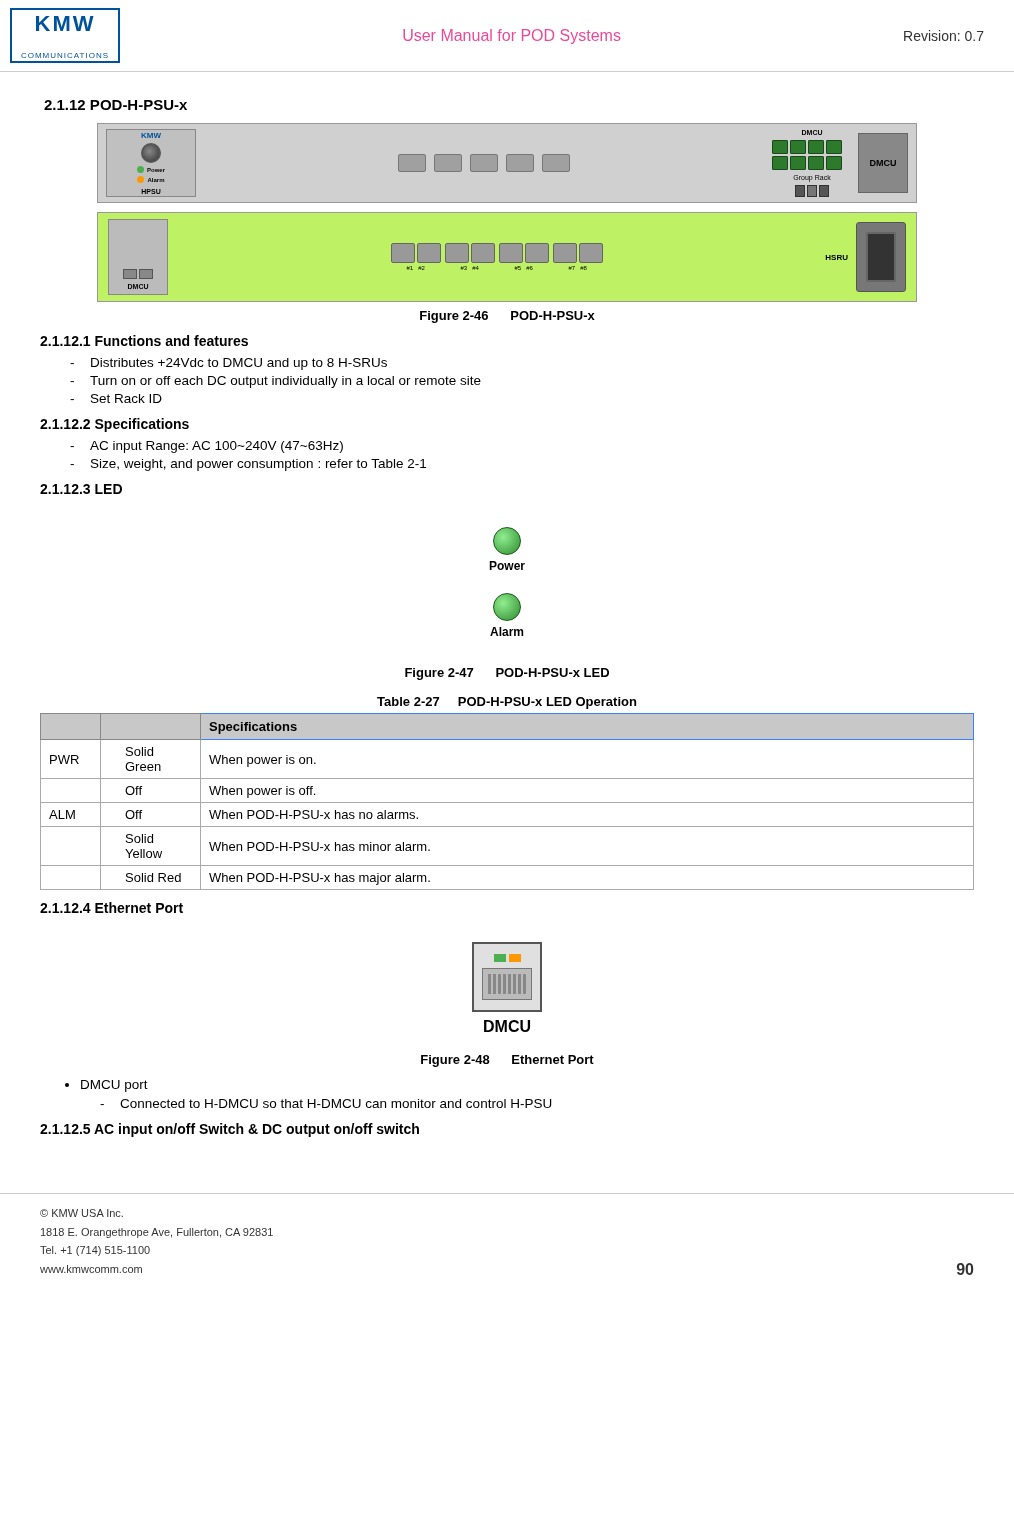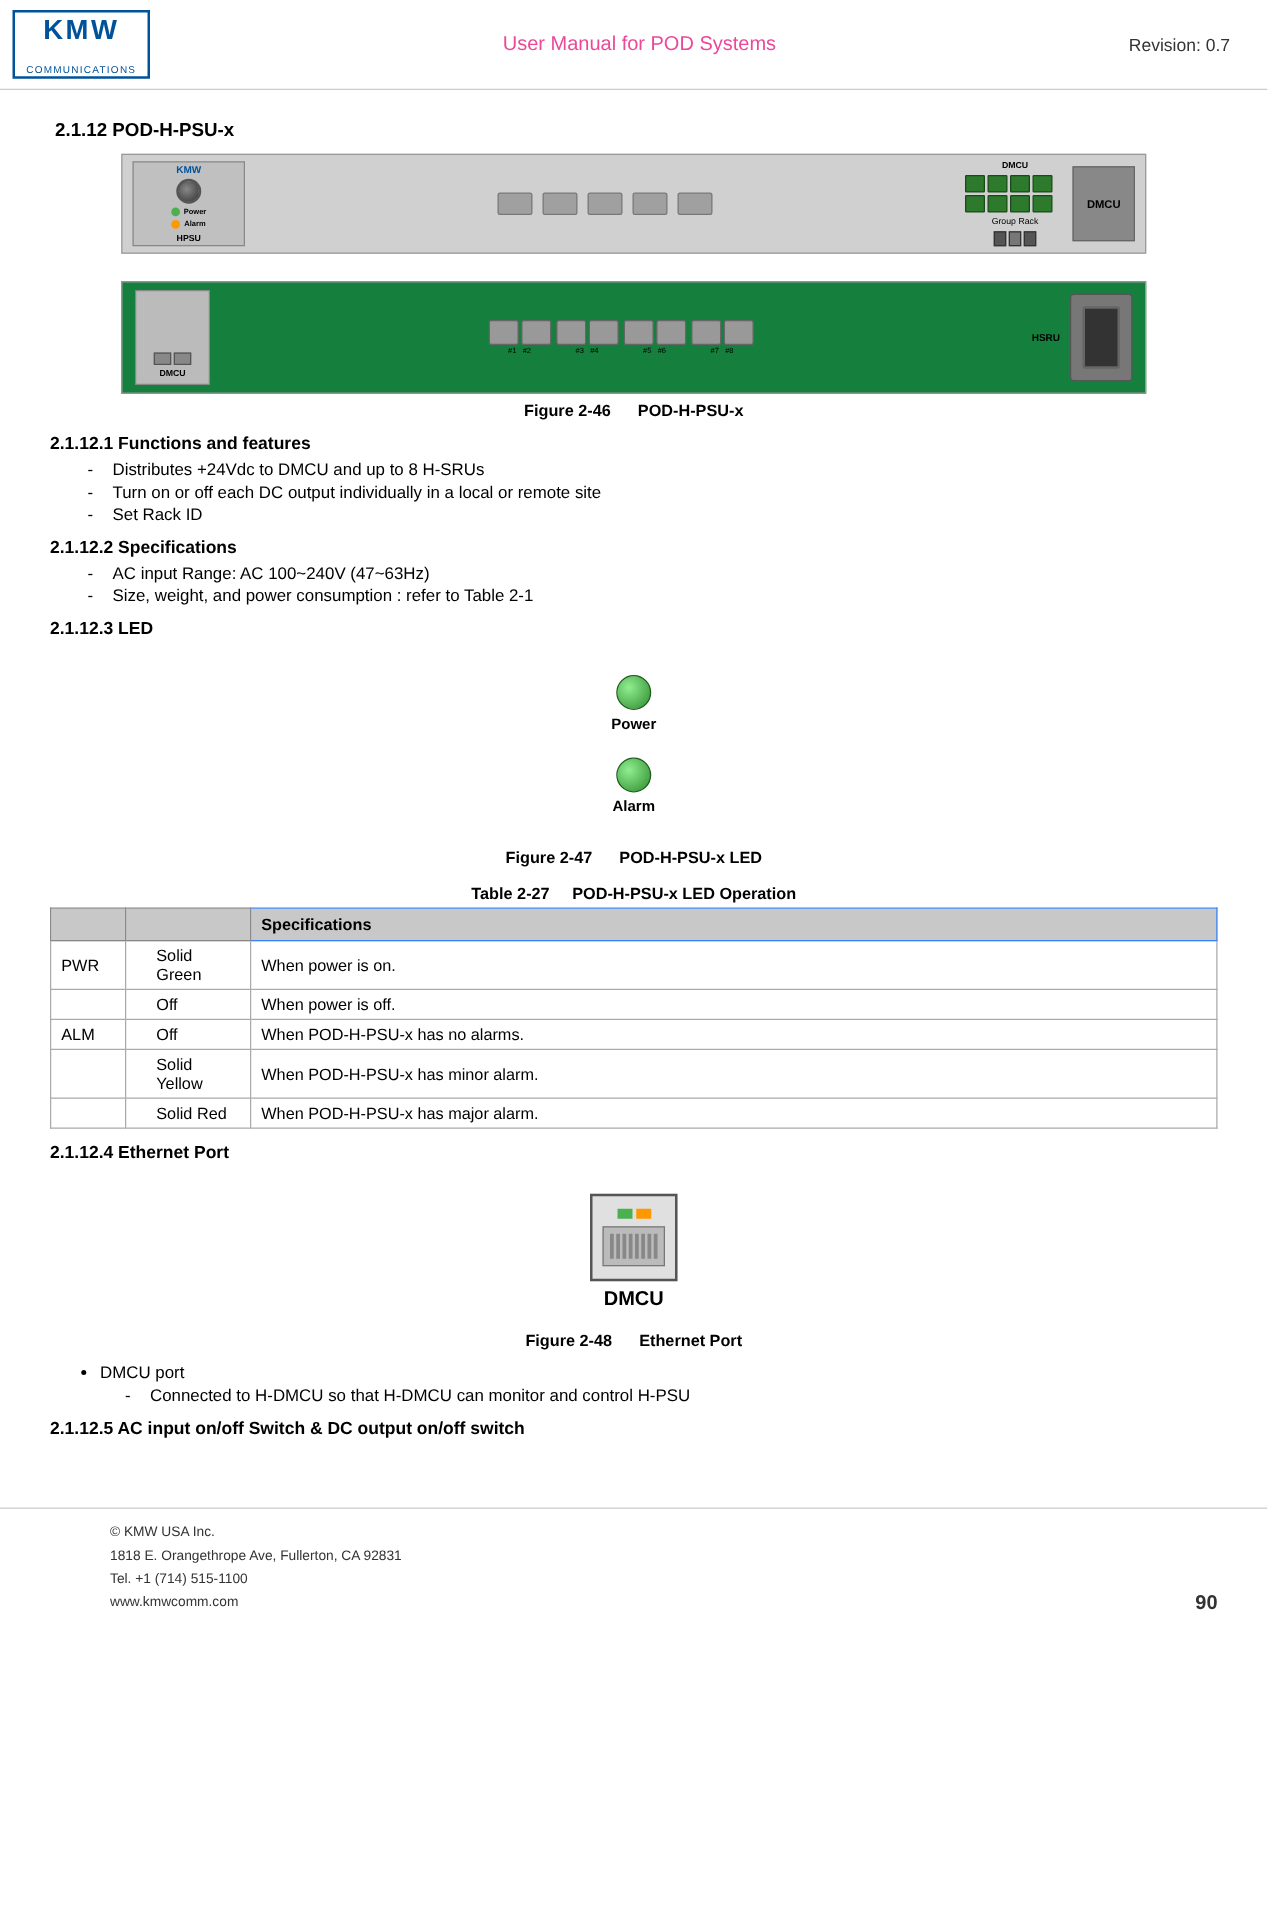--- a/index.html
+++ b/index.html
@@ -100,28 +100,28 @@
       width: 820px;
       height: 80px;
       display: flex;
       align-items: center;
       padding: 4px 8px;
       gap: 6px;
       position: relative;
     }
     .pod-device-2 {
       border: 1px solid #999;
-      background: #15803d;
+      background: #bef264;
       width: 820px;
       height: 90px;
       display: flex;
       align-items: center;
       padding: 6px 10px;
       gap: 4px;
-      margin-top: 22px;
+      margin-top: 9px;
     }
 
     
     .bullet-list {
       list-style: none;
       margin: 4px 0 4px 30px;
     }
     .bullet-list li {
       margin: 3px 0;
       padding-left: 20px;
@@ -270,21 +270,20 @@
       padding: 10px 40px;
       border-top: 1px solid #ccc;
       display: flex;
       justify-content: space-between;
       align-items: flex-end;
       font-size: 11px;
       color: #333;
     }
     .footer-left {
       line-height: 1.7;
-      margin-left: 48px;
     }
     .footer-right {
       font-size: 16px;
       font-weight: bold;
     }
 
     
     .dev-left-panel {
       background: #c0c0c0;
       border: 1px solid #888;

